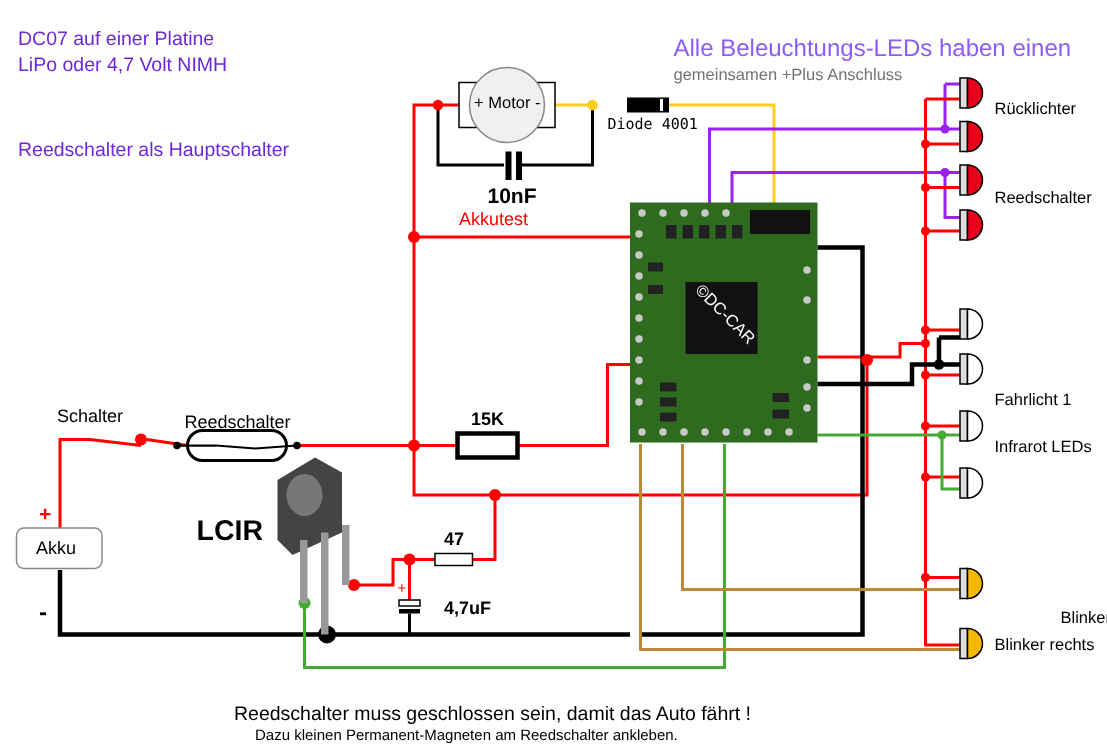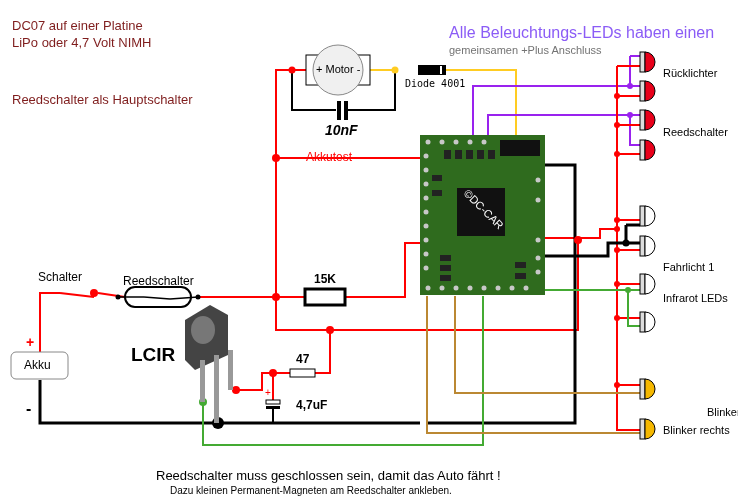--- a/index.html
+++ b/index.html
@@ -1,19 +1,19 @@
 <!DOCTYPE html>
 <html><head>
 <meta charset="utf-8">
 <style>
   html, body { margin:0; padding:0; background:#ffffff; }
   body { width:738px; height:500px; position:relative; overflow:hidden; font-family:"Liberation Sans", sans-serif; }
   svg { position:absolute; left:0; top:0; }
   .txt { font-family:"Liberation Sans", sans-serif; }
-  .hdr { position:absolute; font-size:13px; color:#7f1d1d; line-height:16px; }
+  .hdr { position:absolute; font-size:13px; color:#6d28d9; line-height:16px; }
   .lbl { position:absolute; font-size:11px; color:#000; white-space:nowrap; }
 </style>
 </head>
 <body>
 
 <div class="hdr" style="left:12px; top:18px;">DC07 auf einer Platine</div>
 <div class="hdr" style="left:12px; top:35px;">LiPo oder 4,7 Volt NIMH</div>
 <div class="hdr" style="left:12px; top:64px;margin-top:28px;">Reedschalter als Hauptschalter</div>
 
 <div class="lbl" style="left:449px; top:24px; color:#8b5cf6; font-size:16px;">Alle Beleuchtungs-LEDs haben einen</div>
@@ -246,22 +246,22 @@
       <path d="M645,379 A10,10 0 0 1 645,399 Z" fill="#f5b800" stroke="#000"></path>
     </g>
   <g>
       <rect x="640" y="419" width="5" height="20" fill="#ddd" stroke="#000"></rect>
       <path d="M645,419 A10,10 0 0 1 645,439 Z" fill="#f5b800" stroke="#000"></path>
     </g>
 </svg>
 
 <div class="lbl" style="left:316px; top:63px; font-size:11px;">+ Motor -</div>
 <div class="lbl" style="left:405px; top:78px; font-size:10px; font-family:'DejaVu Sans Mono', monospace;">Diode 4001</div>
-<div class="lbl" style="left:325px; top:122px; font-size:14px; font-weight:bold;font-style:italic;">10nF</div>
-<div class="lbl" style="left:306px; top:150px; font-size:12px; color:#ff0000;">Akkutest</div>
+<div class="lbl" style="left:325px; top:122px; font-size:14px; font-weight:bold;">10nF</div>
+<div class="lbl" style="left:306px; top:139px; font-size:12px; color:#ff0000;">Akkutest</div>
 <div class="lbl" style="left:38px; top:270px; font-size:12px;">Schalter</div>
 <div class="lbl" style="left:123px; top:274px; font-size:12px;">Reedschalter</div>
 <div class="lbl" style="left:314px; top:272px; font-size:12px; font-weight:bold;">15K</div>
 <div class="lbl" style="left:26px; top:334px; font-size:14px; font-weight:bold; color:#ff0000;">+</div>
 <div class="lbl" style="left:24px; top:358px; font-size:12px;">Akku</div>
 <div class="lbl" style="left:26px; top:400px; font-size:16px; font-weight:bold;">-</div>
 <div class="lbl" style="left:131px; top:344px; font-size:19px; font-weight:bold;">LCIR</div>
 <div class="lbl" style="left:296px; top:352px; font-size:12px; font-weight:bold;text-align:center;">47</div>
 <div class="lbl" style="left:265px; top:387px; font-size:10px; color:#ff0000;">+</div>
 <div class="lbl" style="left:296px; top:398px; font-size:12px; font-weight:bold;">4,7uF</div>

